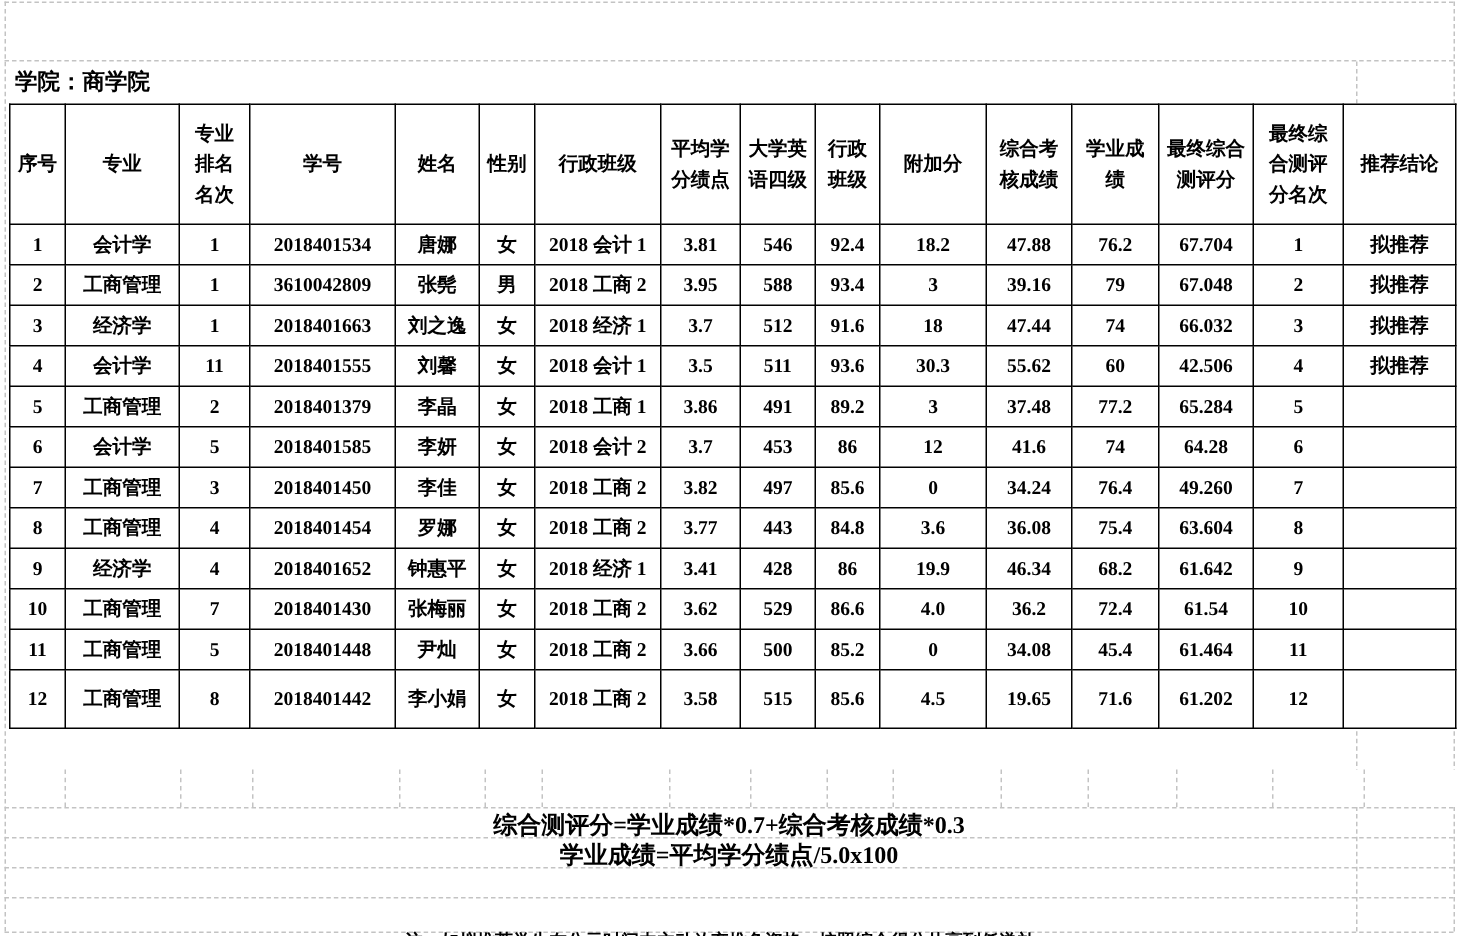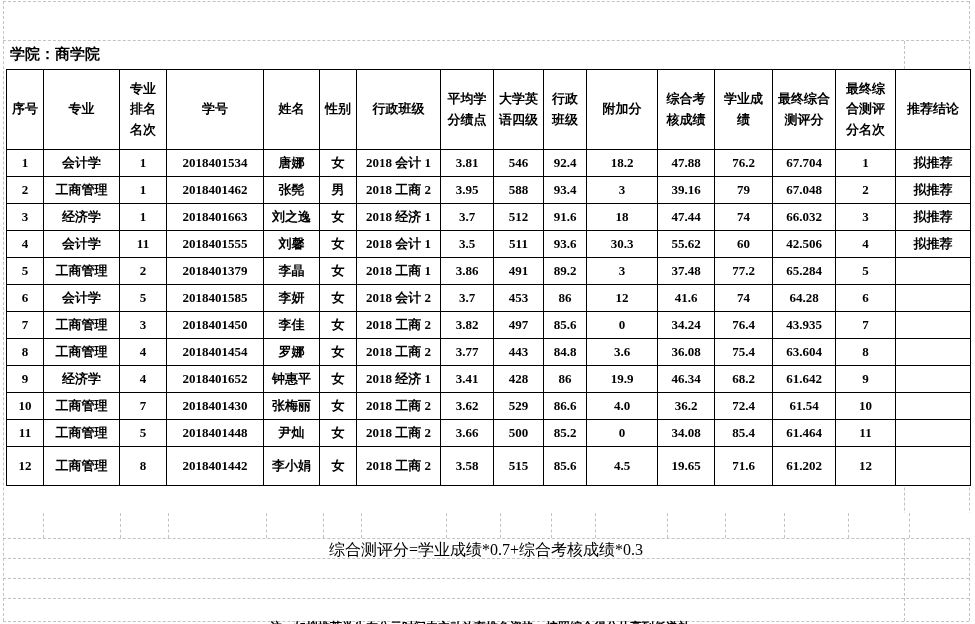--- a/index.html
+++ b/index.html
@@ -36,21 +36,21 @@
   table.scores thead tr { height:80px; }
   table.scores tbody tr { height:27px; }
   table.scores tbody tr:last-child { height:39px; }
 
   .empty-strip { position:absolute; left:6px; top:513px; height:25px; display:flex; z-index:1; background:#fff; }
   .empty-strip .cell { height:100%; border-right:1px dashed #c3c3c3; }
   .empty-strip .cell:last-child { border-right:none; }
 
   .formula {
     position:absolute; left:3px; width:966px; text-align:center;
-    font-size:16px; font-weight:normal; z-index:2;
+    font-size:16px; font-weight:bold; z-index:2;
   }
   .f1 { top:540px; } .f2 { top:560px; } .f3 { top:579px; }
   .note {
     position:absolute; left:3px; width:966px; text-align:center;
     font-size:12px; font-weight:bold; top:600px; z-index:2;margin-top:19px;
   }
 </style>
 </head>
 <body>
 
@@ -125,21 +125,21 @@
           <td>47.88</td>
           <td>76.2</td>
           <td>67.704</td>
           <td>1</td>
           <td>拟推荐</td>
         </tr>
         <tr>
           <td>2</td>
           <td>工商管理</td>
           <td>1</td>
-          <td>2018401462</td>
+          <td>3610042809</td>
           <td>张髡</td>
           <td>男</td>
           <td>2018 工商 2</td>
           <td>3.95</td>
           <td>588</td>
           <td>93.4</td>
           <td>3</td>
           <td>39.16</td>
           <td>79</td>
           <td>67.048</td>
@@ -225,21 +225,21 @@
           <td>2018401450</td>
           <td>李佳</td>
           <td>女</td>
           <td>2018 工商 2</td>
           <td>3.82</td>
           <td>497</td>
           <td>85.6</td>
           <td>0</td>
           <td>34.24</td>
           <td>76.4</td>
-          <td>43.935</td>
+          <td>49.260</td>
           <td>7</td>
           <td></td>
         </tr>
         <tr>
           <td>8</td>
           <td>工商管理</td>
           <td>4</td>
           <td>2018401454</td>
           <td>罗娜</td>
           <td>女</td>
@@ -296,21 +296,21 @@
           <td>5</td>
           <td>2018401448</td>
           <td>尹灿</td>
           <td>女</td>
           <td>2018 工商 2</td>
           <td>3.66</td>
           <td>500</td>
           <td>85.2</td>
           <td>0</td>
           <td>34.08</td>
-          <td>85.4</td>
+          <td>45.4</td>
           <td>61.464</td>
           <td>11</td>
           <td></td>
         </tr>
         <tr>
           <td>12</td>
           <td>工商管理</td>
           <td>8</td>
           <td>2018401442</td>
           <td>李小娟</td>
@@ -342,14 +342,15 @@
       <div class="cell" style="width: 43px;"></div>
       <div class="cell" style="width: 71px;"></div>
       <div class="cell" style="width: 57px;"></div>
       <div class="cell" style="width: 58px;"></div>
       <div class="cell" style="width: 63px;"></div>
       <div class="cell" style="width: 60px;"></div>
       <div class="cell" style="width: 75px;"></div>
     </div>
 
   <div class="formula f1">综合测评分=学业成绩*0.7+综合考核成绩*0.3</div>
+  <div class="formula f2">学业成绩=平均学分绩点/5.0x100</div>
   <div class="note">注：如拟推荐学生在公示时间内主动放弃推免资格，按照综合得分从高到低递补。</div>
 </div>
 
 </body></html>

